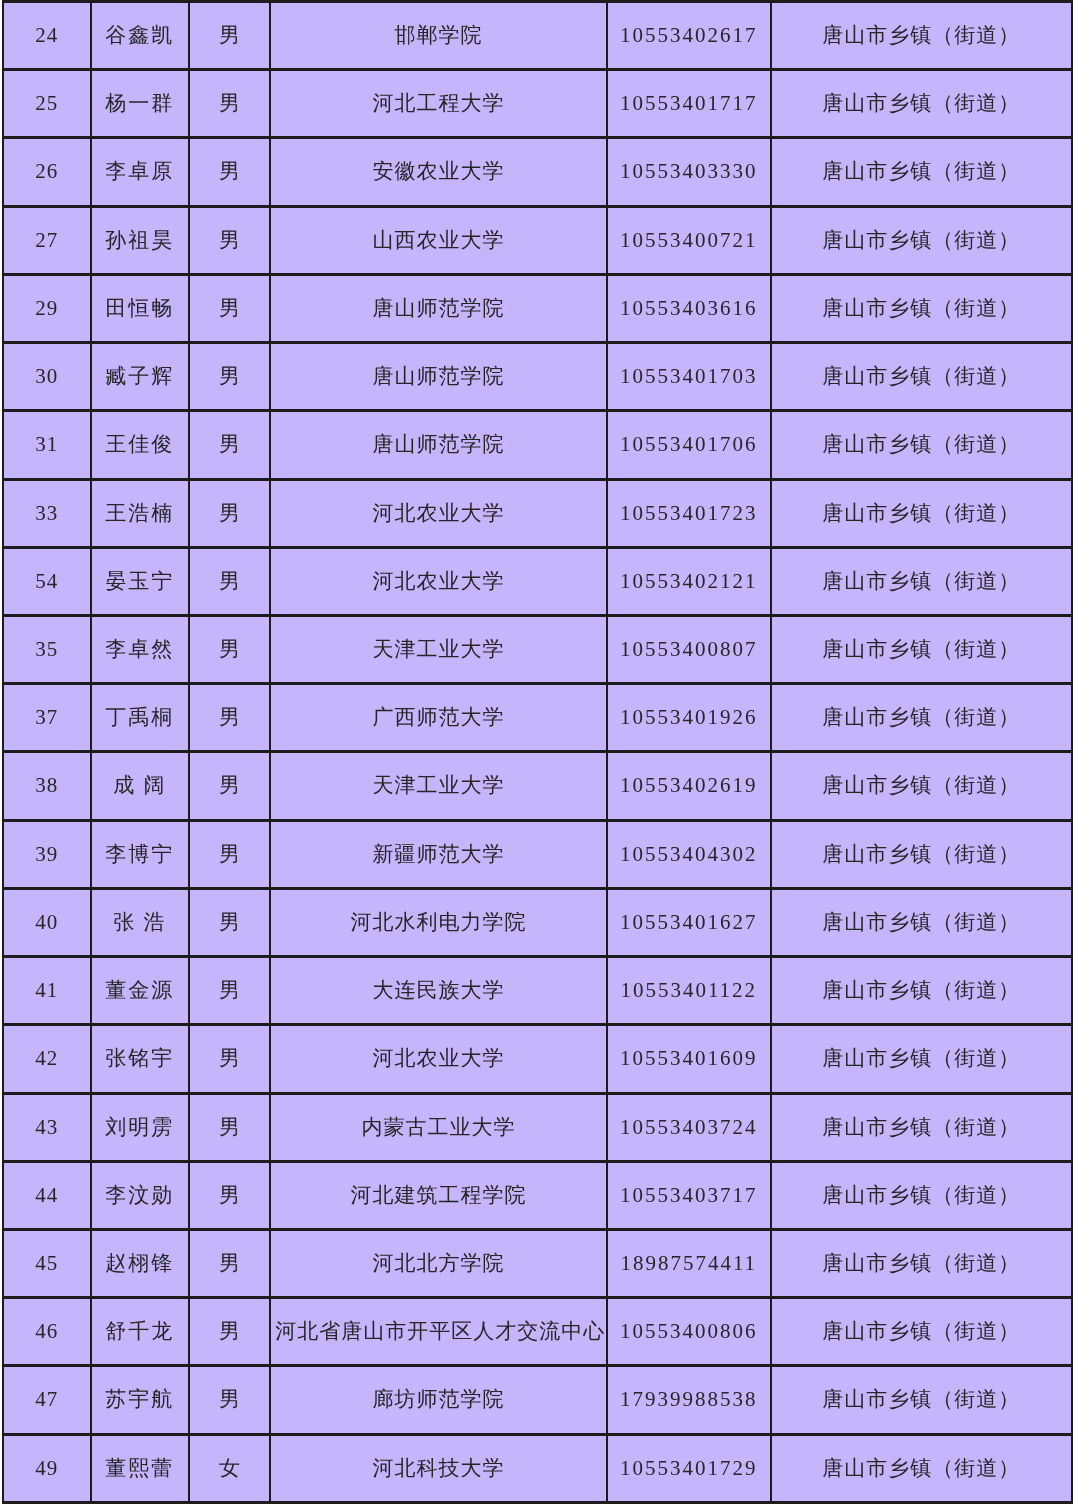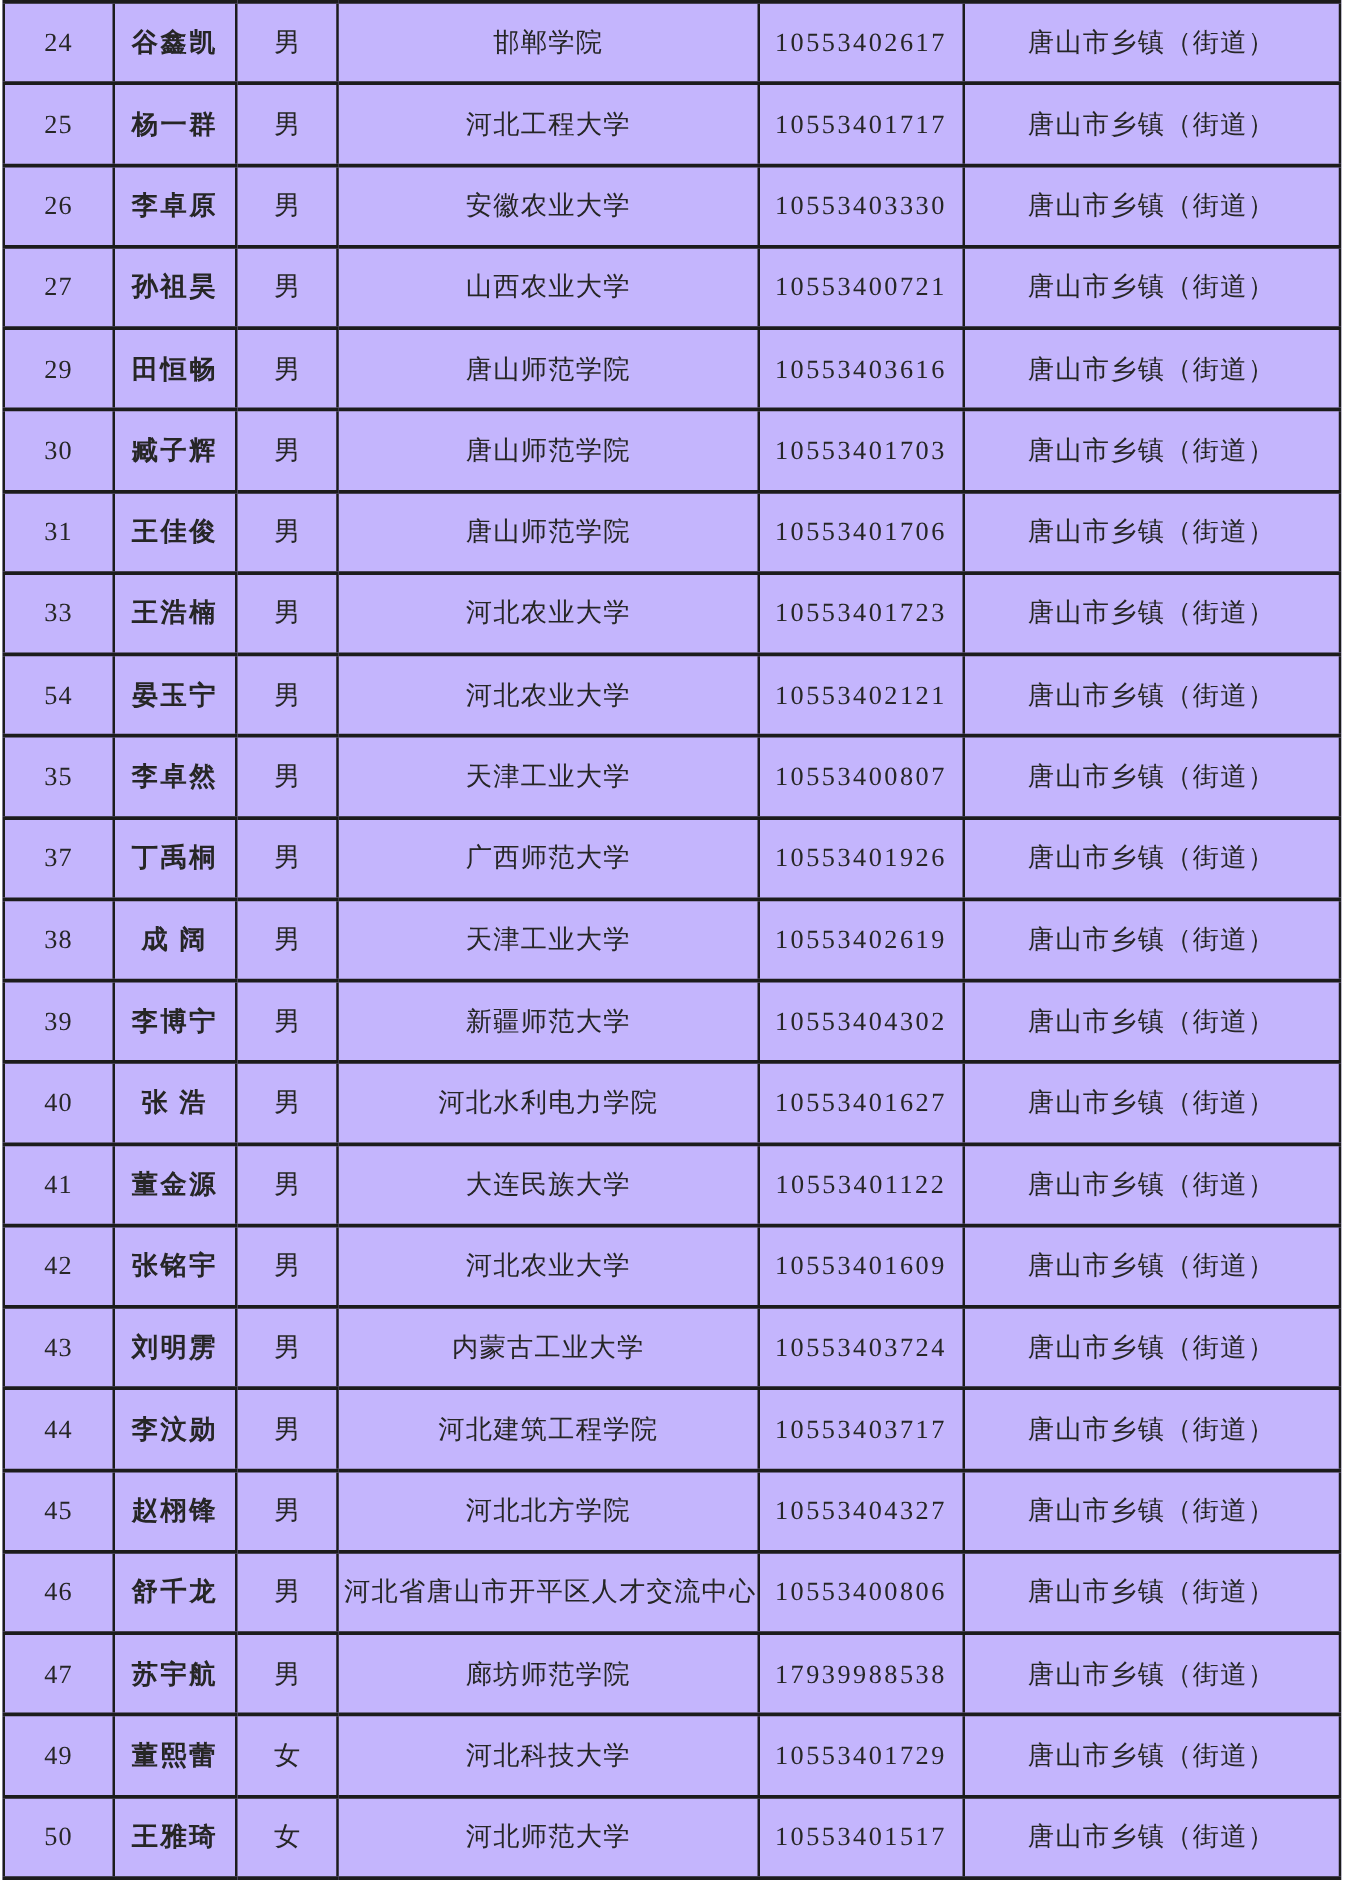--- a/index.html
+++ b/index.html
@@ -36,21 +36,20 @@
     padding: 0 4px;
     overflow: hidden;
     white-space: nowrap;
   }
   td.cell-no {
     font-size: 21px;
     letter-spacing: 1px;
   }
   td.cell-name {
     letter-spacing: 2px;
-    font-weight: bold;
   }
   td.cell-id {
     letter-spacing: 2px;
     font-size: 21px;
   }
   td.cell-school, td.cell-district {
     letter-spacing: 1px;
   }
 </style>
 </head>
@@ -208,21 +207,21 @@
     <td class="cell-gender">男</td>
     <td class="cell-school">河北建筑工程学院</td>
     <td class="cell-id">10553403717</td>
     <td class="cell-district">唐山市乡镇（街道）</td>
   </tr>
       <tr>
     <td class="cell-no">45</td>
     <td class="cell-name">赵栩锋</td>
     <td class="cell-gender">男</td>
     <td class="cell-school">河北北方学院</td>
-    <td class="cell-id">10553404327</td>
+    <td class="cell-id">18987574411</td>
     <td class="cell-district">唐山市乡镇（街道）</td>
   </tr>
       <tr>
     <td class="cell-no">46</td>
     <td class="cell-name">舒千龙</td>
     <td class="cell-gender">男</td>
     <td class="cell-school">河北省唐山市开平区人才交流中心</td>
     <td class="cell-id">10553400806</td>
     <td class="cell-district">唐山市乡镇（街道）</td>
   </tr>
@@ -235,22 +234,14 @@
     <td class="cell-district">唐山市乡镇（街道）</td>
   </tr>
       <tr>
     <td class="cell-no">49</td>
     <td class="cell-name">董熙蕾</td>
     <td class="cell-gender">女</td>
     <td class="cell-school">河北科技大学</td>
     <td class="cell-id">10553401729</td>
     <td class="cell-district">唐山市乡镇（街道）</td>
   </tr>
-      <tr>
-    <td class="cell-no">50</td>
-    <td class="cell-name">王雅琦</td>
-    <td class="cell-gender">女</td>
-    <td class="cell-school">河北师范大学</td>
-    <td class="cell-id">10553401517</td>
-    <td class="cell-district">唐山市乡镇（街道）</td>
-  </tr>
     </tbody>
 </table>
 
 </body></html>

